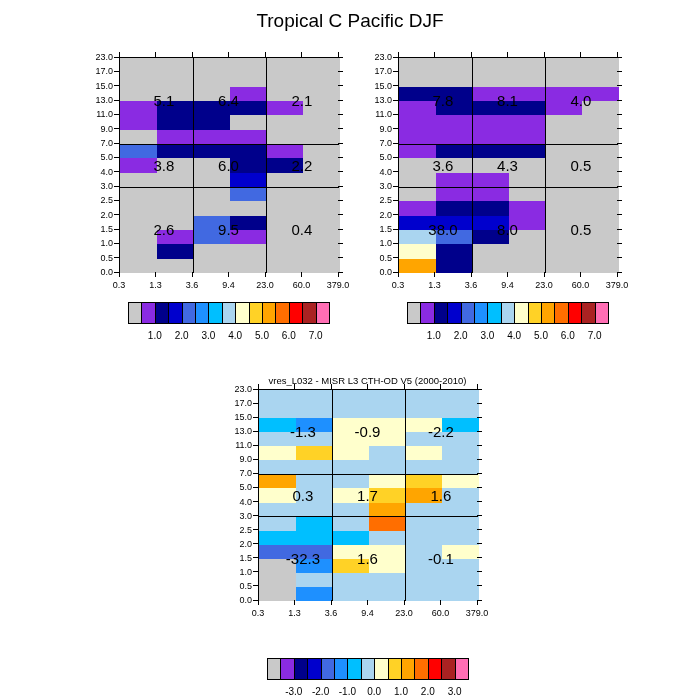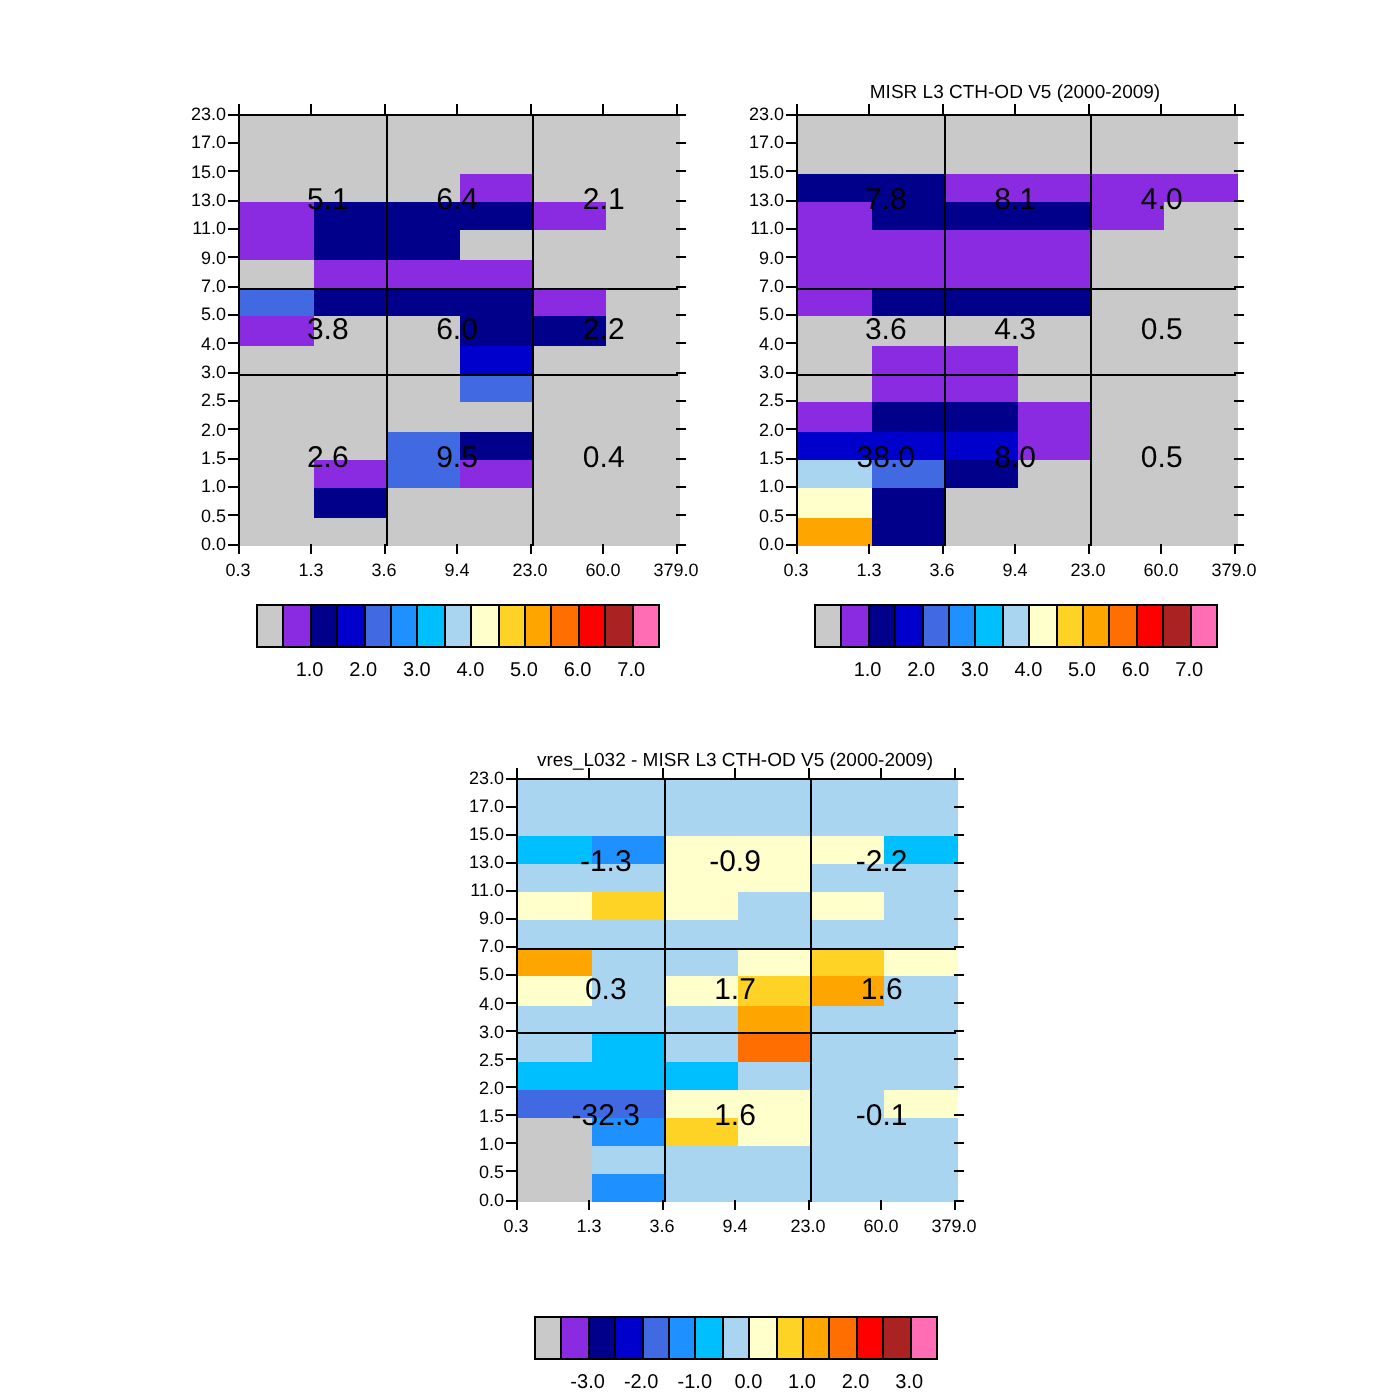--- a/index.html
+++ b/index.html
@@ -15,23 +15,23 @@
   .xlab{position:absolute;font-size:9px;white-space:nowrap;transform:translateX(-50%);}
   .ylab{position:absolute;font-size:9px;white-space:nowrap;transform:translateY(-50%);text-align:right;}
   .vallab{position:absolute;font-size:15px;white-space:nowrap;transform:translate(-50%,-50%);}
   .cbseg{position:absolute;border:1px solid #000;box-sizing:border-box;}
   .cblab{position:absolute;font-size:10px;white-space:nowrap;transform:translateX(-50%);}
 </style>
 </head>
 <body>
 
 <div id="stage">
+  <div class="abs main-title" style="left:0;top:10px;width:700px;">Tropical C Pacific DJF</div>
 
-  <div class="abs panel-title" style="left:398px;top:41px;width:219px;">MISR L3 CTH-OD V5 (2000-2009)</div>
-  <div class="abs panel-title" style="left:258px;top:375px;width:219px;">vres_L032 - MISR L3 CTH-OD V5 (2000-2009)</div>
+  <div class="abs panel-title" style="left:258px;top:375px;width:219px;">vres_L032 - MISR L3 CTH-OD V5 (2000-2010)</div>
 
   <div id="plots">
       <div class="panel" style="left: 119px; top: 57px; width: 219px; height: 215px;">
         <div class="cell" style="left: 0px; top: 0px; width: 37px; height: 14.8333px; background: rgb(201, 201, 201);"></div>
         <div class="cell" style="left: 36.5px; top: 0px; width: 37px; height: 14.8333px; background: rgb(201, 201, 201);"></div>
         <div class="cell" style="left: 73px; top: 0px; width: 37px; height: 14.8333px; background: rgb(201, 201, 201);"></div>
         <div class="cell" style="left: 109.5px; top: 0px; width: 37px; height: 14.8333px; background: rgb(201, 201, 201);"></div>
         <div class="cell" style="left: 146px; top: 0px; width: 37px; height: 14.8333px; background: rgb(201, 201, 201);"></div>
         <div class="cell" style="left: 182.5px; top: 0px; width: 37px; height: 14.8333px; background: rgb(201, 201, 201);"></div>
         <div class="cell" style="left: 0px; top: 14.3333px; width: 37px; height: 14.8333px; background: rgb(201, 201, 201);"></div>

